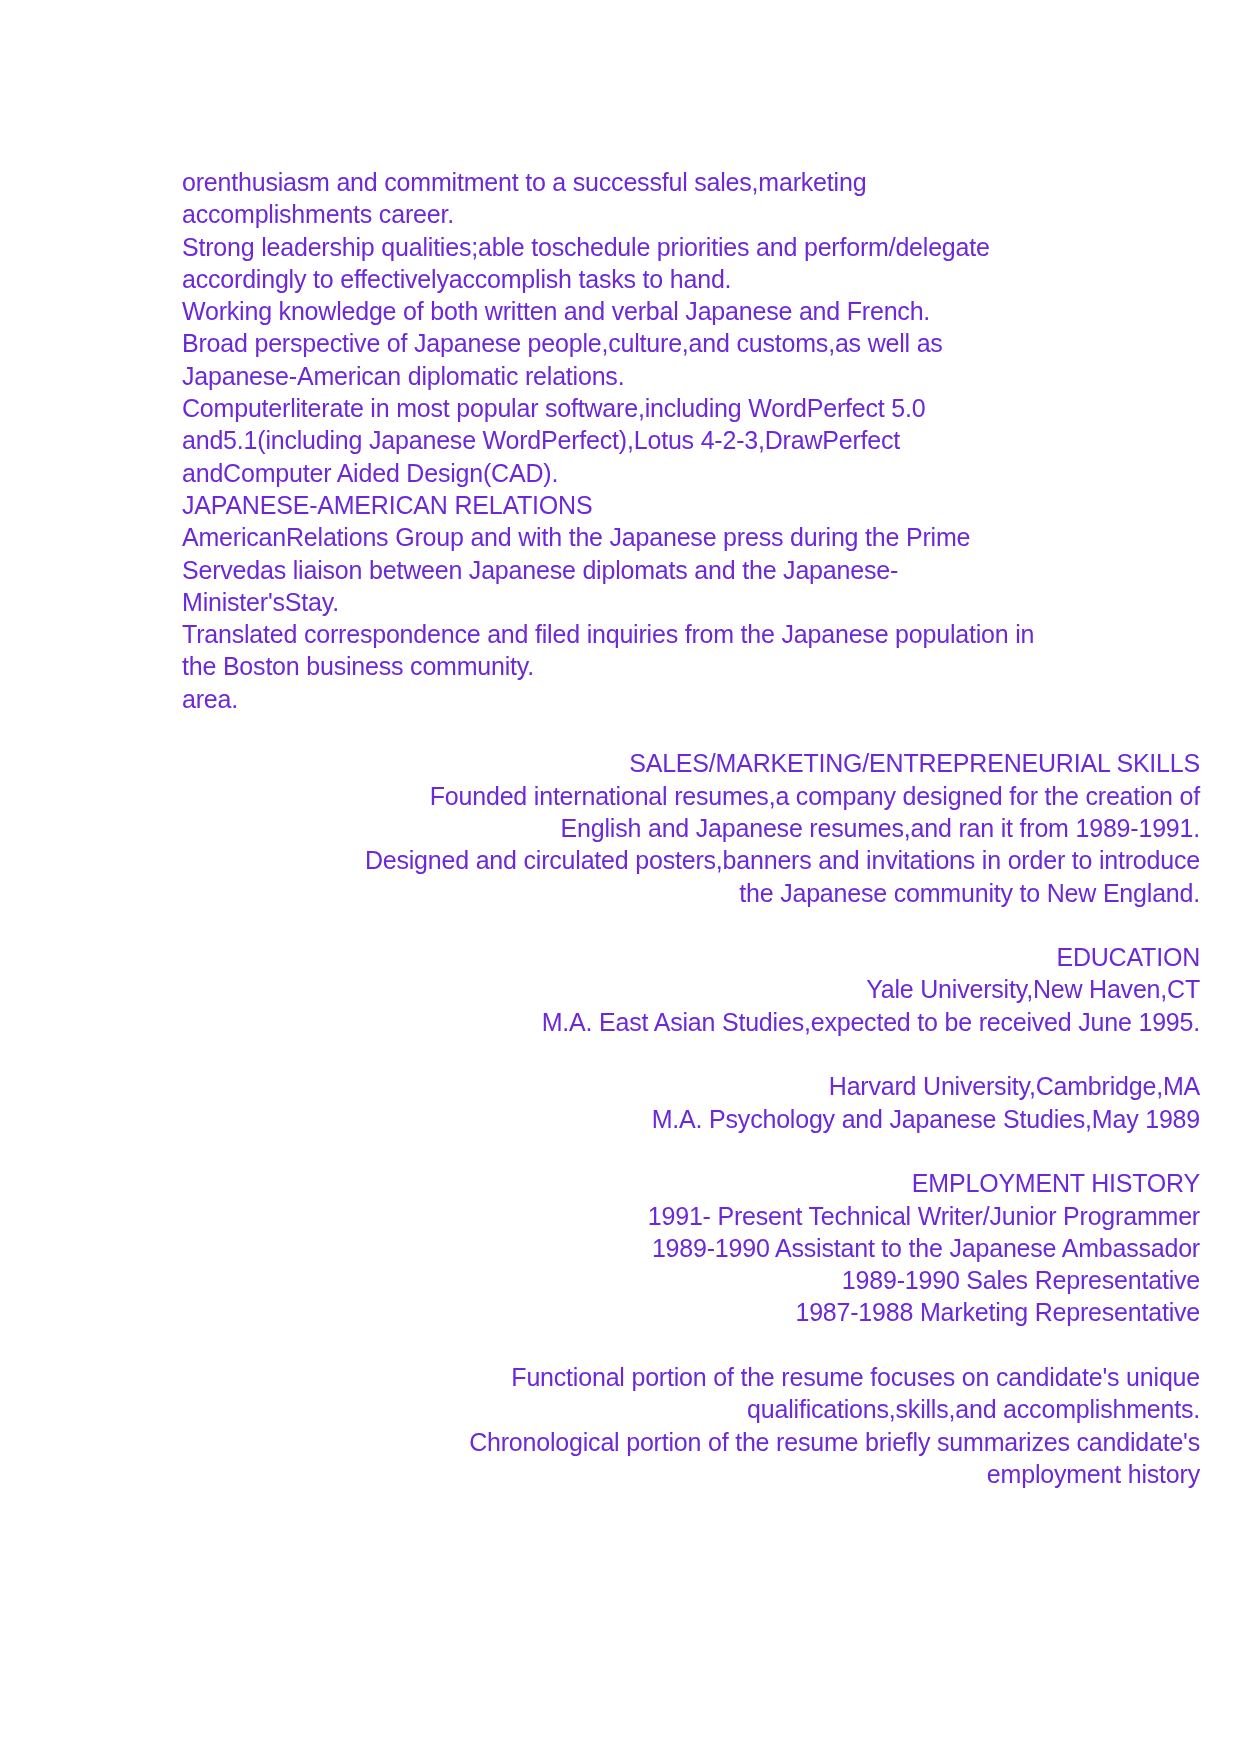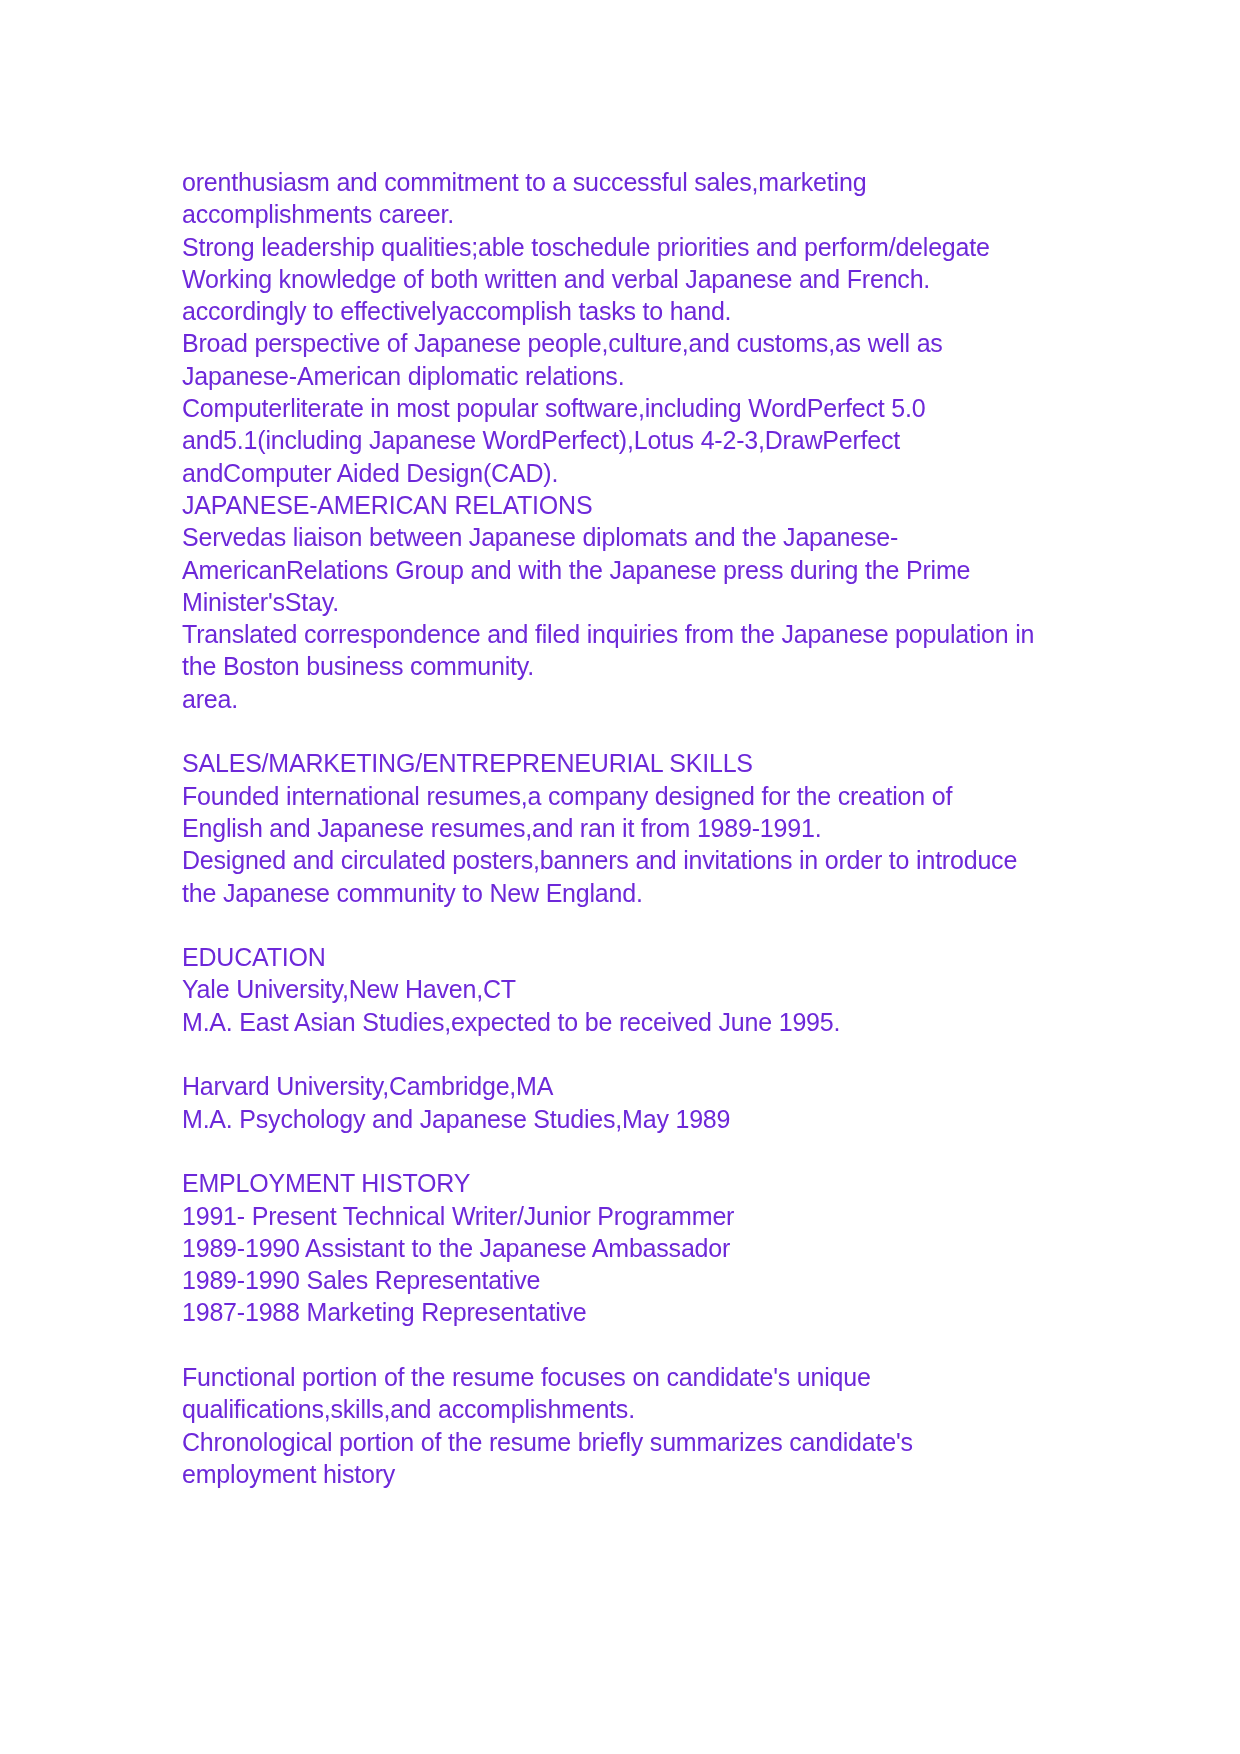--- a/index.html
+++ b/index.html
@@ -21,46 +21,47 @@
     right: 40px;
     color: #6d28d9;
     font-family: "Liberation Sans", "DejaVu Sans", sans-serif;
     font-size: 25px;
     line-height: 32.3px;
     font-weight: 400;
     letter-spacing: -0.2px;
   }
   .block + .block {
     margin-top: 32.3px;
+    text-align: right;
   }
   .line {
     white-space: nowrap;
     min-height: 32.3px;
   }
 </style>
 </head>
 <body>
 
 <div class="page">
   <div class="doc">
 
     <div class="block">
       <div class="line">orenthusiasm and commitment to a successful sales,marketing</div>
       <div class="line">accomplishments career.</div>
       <div class="line">Strong leadership qualities;able toschedule priorities and perform/delegate</div>
+      <div class="line">accordingly to effectivelyaccomplish tasks to hand.</div>
       <div class="line">Working knowledge of both written and verbal Japanese and French.</div>
-      <div class="line">accordingly to effectivelyaccomplish tasks to hand.</div>
       <div class="line">Broad perspective of Japanese people,culture,and customs,as well as</div>
       <div class="line">Japanese-American diplomatic relations.</div>
       <div class="line">Computerliterate in most popular software,including WordPerfect 5.0</div>
       <div class="line">and5.1(including Japanese WordPerfect),Lotus 4-2-3,DrawPerfect</div>
       <div class="line">andComputer Aided Design(CAD).</div>
       <div class="line">JAPANESE-AMERICAN RELATIONS</div>
+      <div class="line">AmericanRelations Group and with the Japanese press during the Prime</div>
       <div class="line">Servedas liaison between Japanese diplomats and the Japanese-</div>
-      <div class="line">AmericanRelations Group and with the Japanese press during the Prime</div>
       <div class="line">Minister'sStay.</div>
       <div class="line">Translated correspondence and filed inquiries from the Japanese population in</div>
       <div class="line">the Boston business community.</div>
       <div class="line">area.</div>
     </div>
 
     <div class="block">
       <div class="line">SALES/MARKETING/ENTREPRENEURIAL SKILLS</div>
       <div class="line">Founded international resumes,a company designed for the creation of</div>
       <div class="line">English and Japanese resumes,and ran it from 1989-1991.</div>

